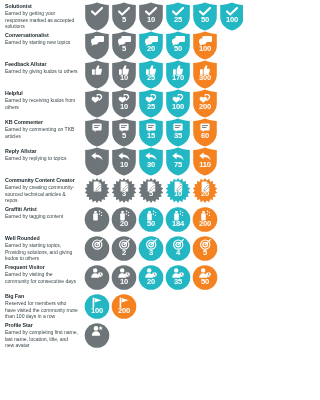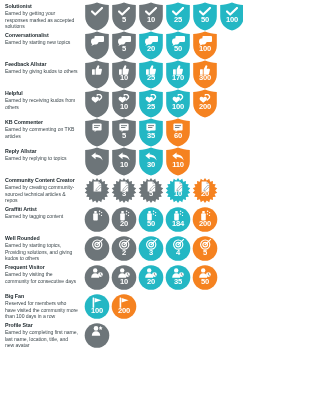--- a/index.html
+++ b/index.html
@@ -326,32 +326,44 @@
         <div class="badge shield">
           <div class="shape"><svg width="26" height="29" viewBox="0 0 26 29">
               <path d="M13 0.6 C9 2.2 5 3.0 1.2 3.0 L1.2 14.5 C1.2 22 6.5 26.8 13 28.6 C19.5 26.8 24.8 22 24.8 14.5 L24.8 3.0 C21 3.0 17 2.2 13 0.6 Z" fill="#23b7c4"></path>
             </svg></div>
           <div class="glyph"><svg width="10" height="9" viewBox="0 0 10 9">
               <rect x="0.4" y="0.4" width="9.2" height="7" rx="1" fill="#fff"></rect>
               <path d="M2.6 7.2 L2.6 9 L4.8 7.2 Z" fill="#fff"></path>
               <rect x="2" y="2.2" width="6" height="0.9" fill="#6d7579"></rect>
               <rect x="2" y="4.0" width="4.4" height="0.9" fill="#6d7579"></rect>
             </svg></div>
-          <div class="num">35</div>
-        </div>
-        <div class="badge shield">
-          <div class="shape"><svg width="26" height="29" viewBox="0 0 26 29">
-              <path d="M13 0.6 C9 2.2 5 3.0 1.2 3.0 L1.2 14.5 C1.2 22 6.5 26.8 13 28.6 C19.5 26.8 24.8 22 24.8 14.5 L24.8 3.0 C21 3.0 17 2.2 13 0.6 Z" fill="#f58220"></path>
+          <div class="num">15</div>
+        </div>
+        <div class="badge shield">
+          <div class="shape"><svg width="26" height="29" viewBox="0 0 26 29">
+              <path d="M13 0.6 C9 2.2 5 3.0 1.2 3.0 L1.2 14.5 C1.2 22 6.5 26.8 13 28.6 C19.5 26.8 24.8 22 24.8 14.5 L24.8 3.0 C21 3.0 17 2.2 13 0.6 Z" fill="#23b7c4"></path>
             </svg></div>
           <div class="glyph"><svg width="10" height="9" viewBox="0 0 10 9">
               <rect x="0.4" y="0.4" width="9.2" height="7" rx="1" fill="#fff"></rect>
               <path d="M2.6 7.2 L2.6 9 L4.8 7.2 Z" fill="#fff"></path>
               <rect x="2" y="2.2" width="6" height="0.9" fill="#6d7579"></rect>
               <rect x="2" y="4.0" width="4.4" height="0.9" fill="#6d7579"></rect>
             </svg></div>
+          <div class="num">35</div>
+        </div>
+        <div class="badge shield">
+          <div class="shape"><svg width="26" height="29" viewBox="0 0 26 29">
+              <path d="M13 0.6 C9 2.2 5 3.0 1.2 3.0 L1.2 14.5 C1.2 22 6.5 26.8 13 28.6 C19.5 26.8 24.8 22 24.8 14.5 L24.8 3.0 C21 3.0 17 2.2 13 0.6 Z" fill="#f58220"></path>
+            </svg></div>
+          <div class="glyph"><svg width="10" height="9" viewBox="0 0 10 9">
+              <rect x="0.4" y="0.4" width="9.2" height="7" rx="1" fill="#fff"></rect>
+              <path d="M2.6 7.2 L2.6 9 L4.8 7.2 Z" fill="#fff"></path>
+              <rect x="2" y="2.2" width="6" height="0.9" fill="#6d7579"></rect>
+              <rect x="2" y="4.0" width="4.4" height="0.9" fill="#6d7579"></rect>
+            </svg></div>
           <div class="num">60</div>
         </div>
       </div>
     </div>
     <div class="row">
       <div class="desc">
         <div class="b-name">Reply Allstar</div>
         <div class="b-sub">Earned by replying to topics</div>
       </div>
       <div class="badges">
@@ -374,20 +386,29 @@
           <div class="num">10</div>
         </div>
         <div class="badge shield">
           <div class="shape"><svg width="26" height="29" viewBox="0 0 26 29">
               <path d="M13 0.6 C9 2.2 5 3.0 1.2 3.0 L1.2 14.5 C1.2 22 6.5 26.8 13 28.6 C19.5 26.8 24.8 22 24.8 14.5 L24.8 3.0 C21 3.0 17 2.2 13 0.6 Z" fill="#23b7c4"></path>
             </svg></div>
           <div class="glyph"><svg width="12" height="9" viewBox="0 0 12 9">
               <path d="M4.6 0.4 L4.6 2.4 C8.2 2.5 11.2 4.2 11.6 8.6 C10 5.6 7.6 5.0 4.6 5.0 L4.6 7.2 L0.3 3.8 Z" fill="#fff"></path>
             </svg></div>
           <div class="num">30</div>
+        </div>
+        <div class="badge shield">
+          <div class="shape"><svg width="26" height="29" viewBox="0 0 26 29">
+              <path d="M13 0.6 C9 2.2 5 3.0 1.2 3.0 L1.2 14.5 C1.2 22 6.5 26.8 13 28.6 C19.5 26.8 24.8 22 24.8 14.5 L24.8 3.0 C21 3.0 17 2.2 13 0.6 Z" fill="#23b7c4"></path>
+            </svg></div>
+          <div class="glyph"><svg width="12" height="9" viewBox="0 0 12 9">
+              <path d="M4.6 0.4 L4.6 2.4 C8.2 2.5 11.2 4.2 11.6 8.6 C10 5.6 7.6 5.0 4.6 5.0 L4.6 7.2 L0.3 3.8 Z" fill="#fff"></path>
+            </svg></div>
+          <div class="num">75</div>
         </div>
         <div class="badge shield">
           <div class="shape"><svg width="26" height="29" viewBox="0 0 26 29">
               <path d="M13 0.6 C9 2.2 5 3.0 1.2 3.0 L1.2 14.5 C1.2 22 6.5 26.8 13 28.6 C19.5 26.8 24.8 22 24.8 14.5 L24.8 3.0 C21 3.0 17 2.2 13 0.6 Z" fill="#f58220"></path>
             </svg></div>
           <div class="glyph"><svg width="12" height="9" viewBox="0 0 12 9">
               <path d="M4.6 0.4 L4.6 2.4 C8.2 2.5 11.2 4.2 11.6 8.6 C10 5.6 7.6 5.0 4.6 5.0 L4.6 7.2 L0.3 3.8 Z" fill="#fff"></path>
             </svg></div>
           <div class="num">110</div>
         </div>

